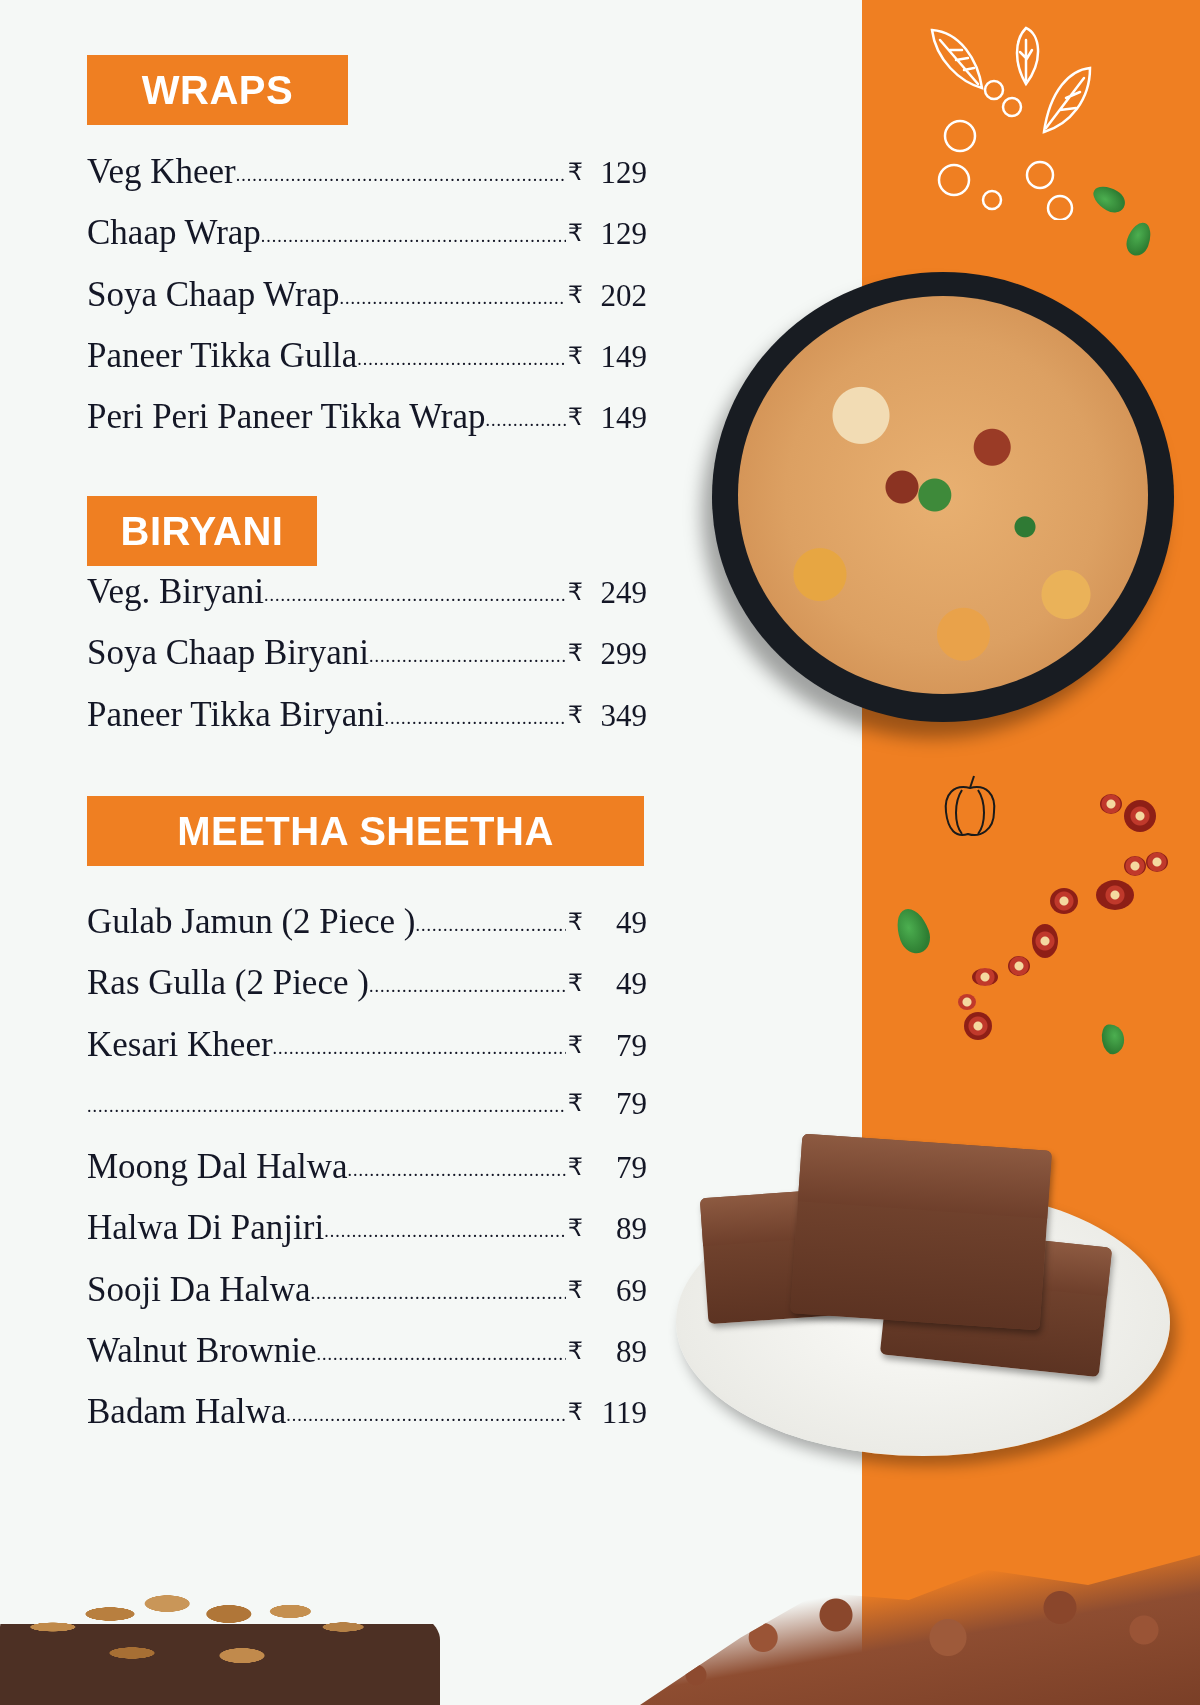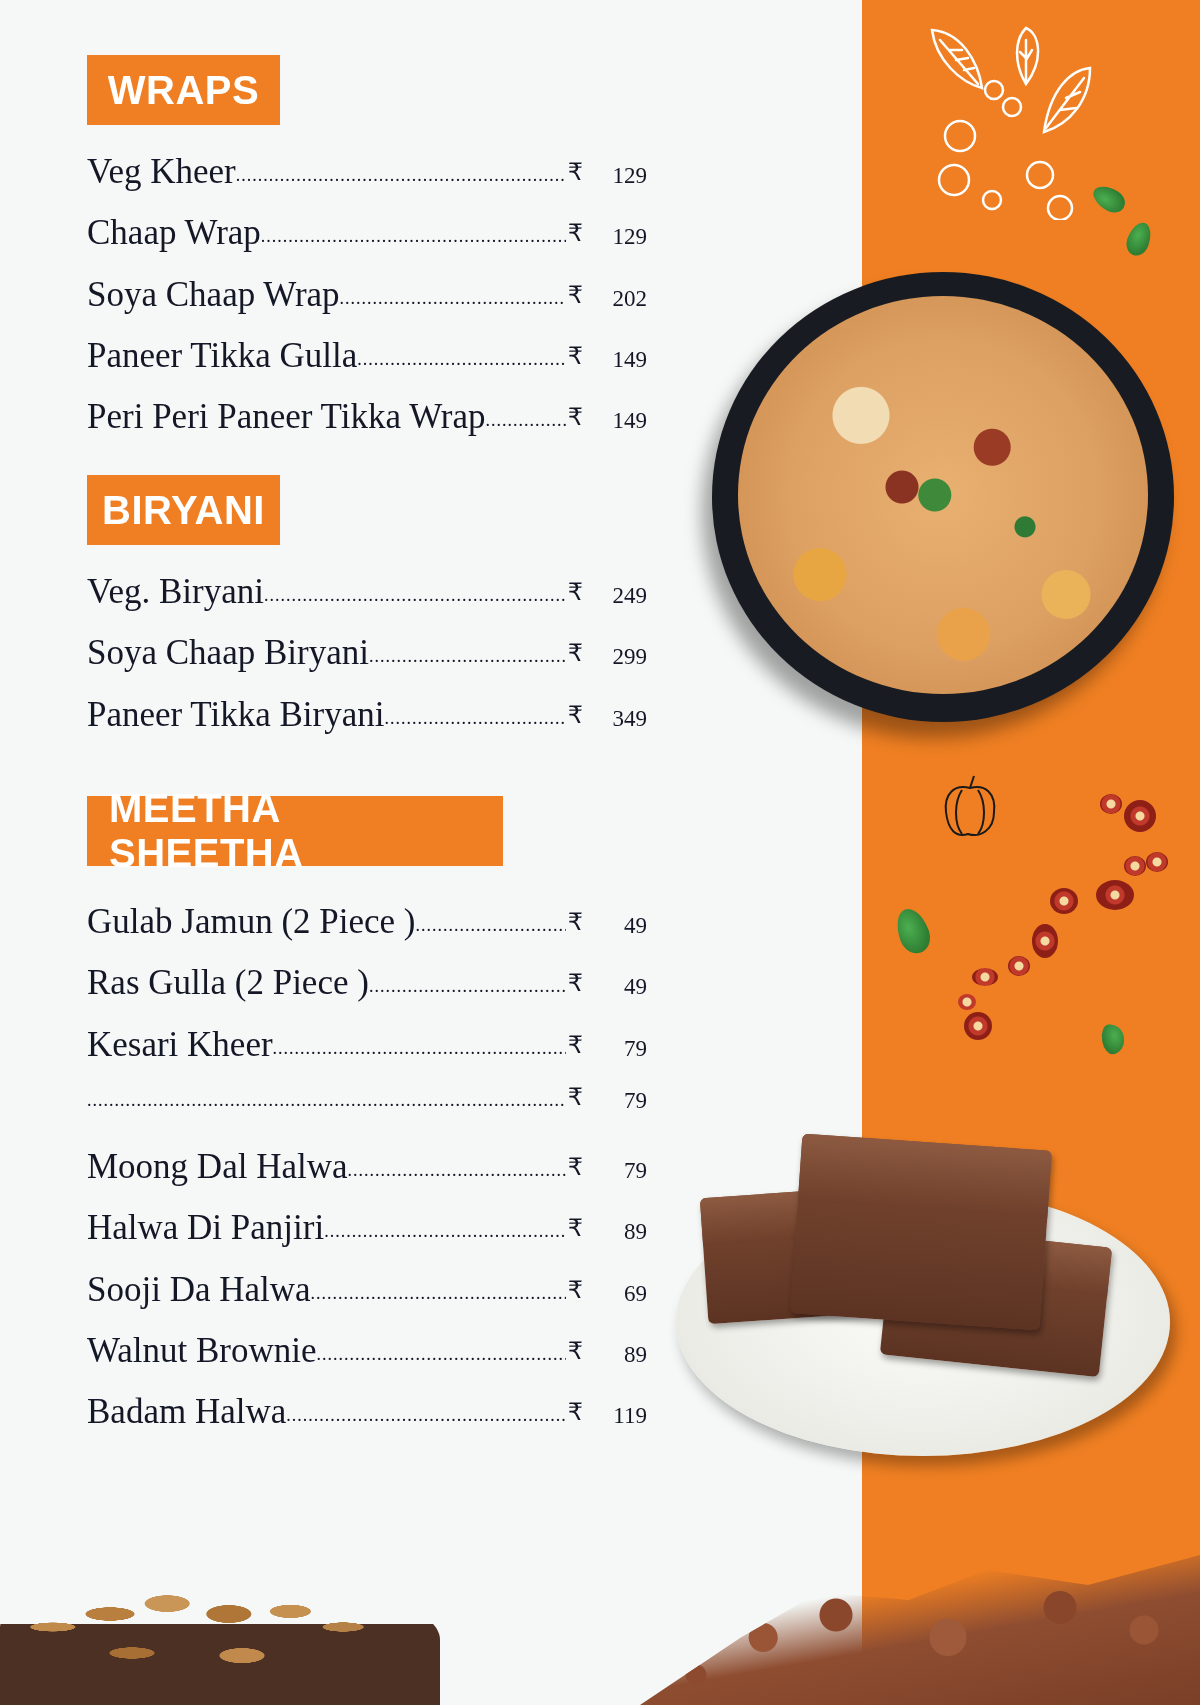--- a/index.html
+++ b/index.html
@@ -31,21 +31,21 @@
   .leader {
     flex: 1 1 auto; overflow: hidden; font-size: 18px; letter-spacing: 1px;
     color: #141726; min-width: 6px; position: relative; top: -2px;
   }
   .leader::after { content: "................................................................................................................"; }
   .rupee {
     flex: 0 0 auto; font-family: "DejaVu Sans", sans-serif; font-size: 24px;
     margin-left: 2px; position: relative; top: -3px;
   }
   .price {
-    flex: 0 0 64px; text-align: right; font-size: 23px;
+    flex: 0 0 64px; text-align: right; font-size: 31px;
   }
   .photo { position: absolute; }
   .bowl {
     left: 712px; top: 272px; width: 462px; height: 450px; border-radius: 50%;
     background: #181c22;
     box-shadow: -10px 16px 18px rgba(0,0,0,0.35);
   }
   .bowl-inner {
     position: absolute; left: 26px; top: 24px; right: 26px; bottom: 28px;
     border-radius: 50%;
@@ -166,21 +166,21 @@
 <div class="brownie" style="left:886px;top:1236px;width:220px;height:130px;transform:rotate(6deg)">
     <div class="brownie-top"></div>
   </div>
 <div class="brownie" style="left:796px;top:1142px;width:250px;height:180px;transform:rotate(4deg)">
     <div class="brownie-top"></div>
   </div>
 
 <div class="photo nuts"></div>
 <div class="photo cocoa"></div>
 
-<div class="section-badge" style="top:55px;width:193px">
+<div class="section-badge" style="top:55px;width:261px">
   <span>WRAPS</span>
 </div>
 <div class="menu-list" style="top:152px">
   <div class="menu-row">
       <span class="item-name">Veg Kheer</span>
       <span class="leader"></span>
       <span class="rupee">₹</span>
       <span class="price">129</span>
     </div>
   <div class="menu-row">
@@ -202,21 +202,21 @@
       <span class="price">149</span>
     </div>
   <div class="menu-row">
       <span class="item-name">Peri Peri Paneer Tikka Wrap</span>
       <span class="leader"></span>
       <span class="rupee">₹</span>
       <span class="price">149</span>
     </div>
 </div>
 
-<div class="section-badge" style="top:475px;width:193px">
+<div class="section-badge" style="top:496px;width:230px">
   <span>BIRYANI</span>
 </div>
 <div class="menu-list" style="top:572px">
   <div class="menu-row">
       <span class="item-name">Veg. Biryani</span>
       <span class="leader"></span>
       <span class="rupee">₹</span>
       <span class="price">249</span>
     </div>
   <div class="menu-row">
@@ -226,21 +226,21 @@
       <span class="price">299</span>
     </div>
   <div class="menu-row">
       <span class="item-name">Paneer Tikka Biryani</span>
       <span class="leader"></span>
       <span class="rupee">₹</span>
       <span class="price">349</span>
     </div>
 </div>
 
-<div class="section-badge" style="top:796px;width:416px">
+<div class="section-badge" style="top:796px;width:557px">
   <span>MEETHA SHEETHA</span>
 </div>
 <div class="menu-list" style="top:902px">
   <div class="menu-row">
       <span class="item-name">Gulab Jamun (2 Piece )</span>
       <span class="leader"></span>
       <span class="rupee">₹</span>
       <span class="price">49</span>
     </div>
   <div class="menu-row">

